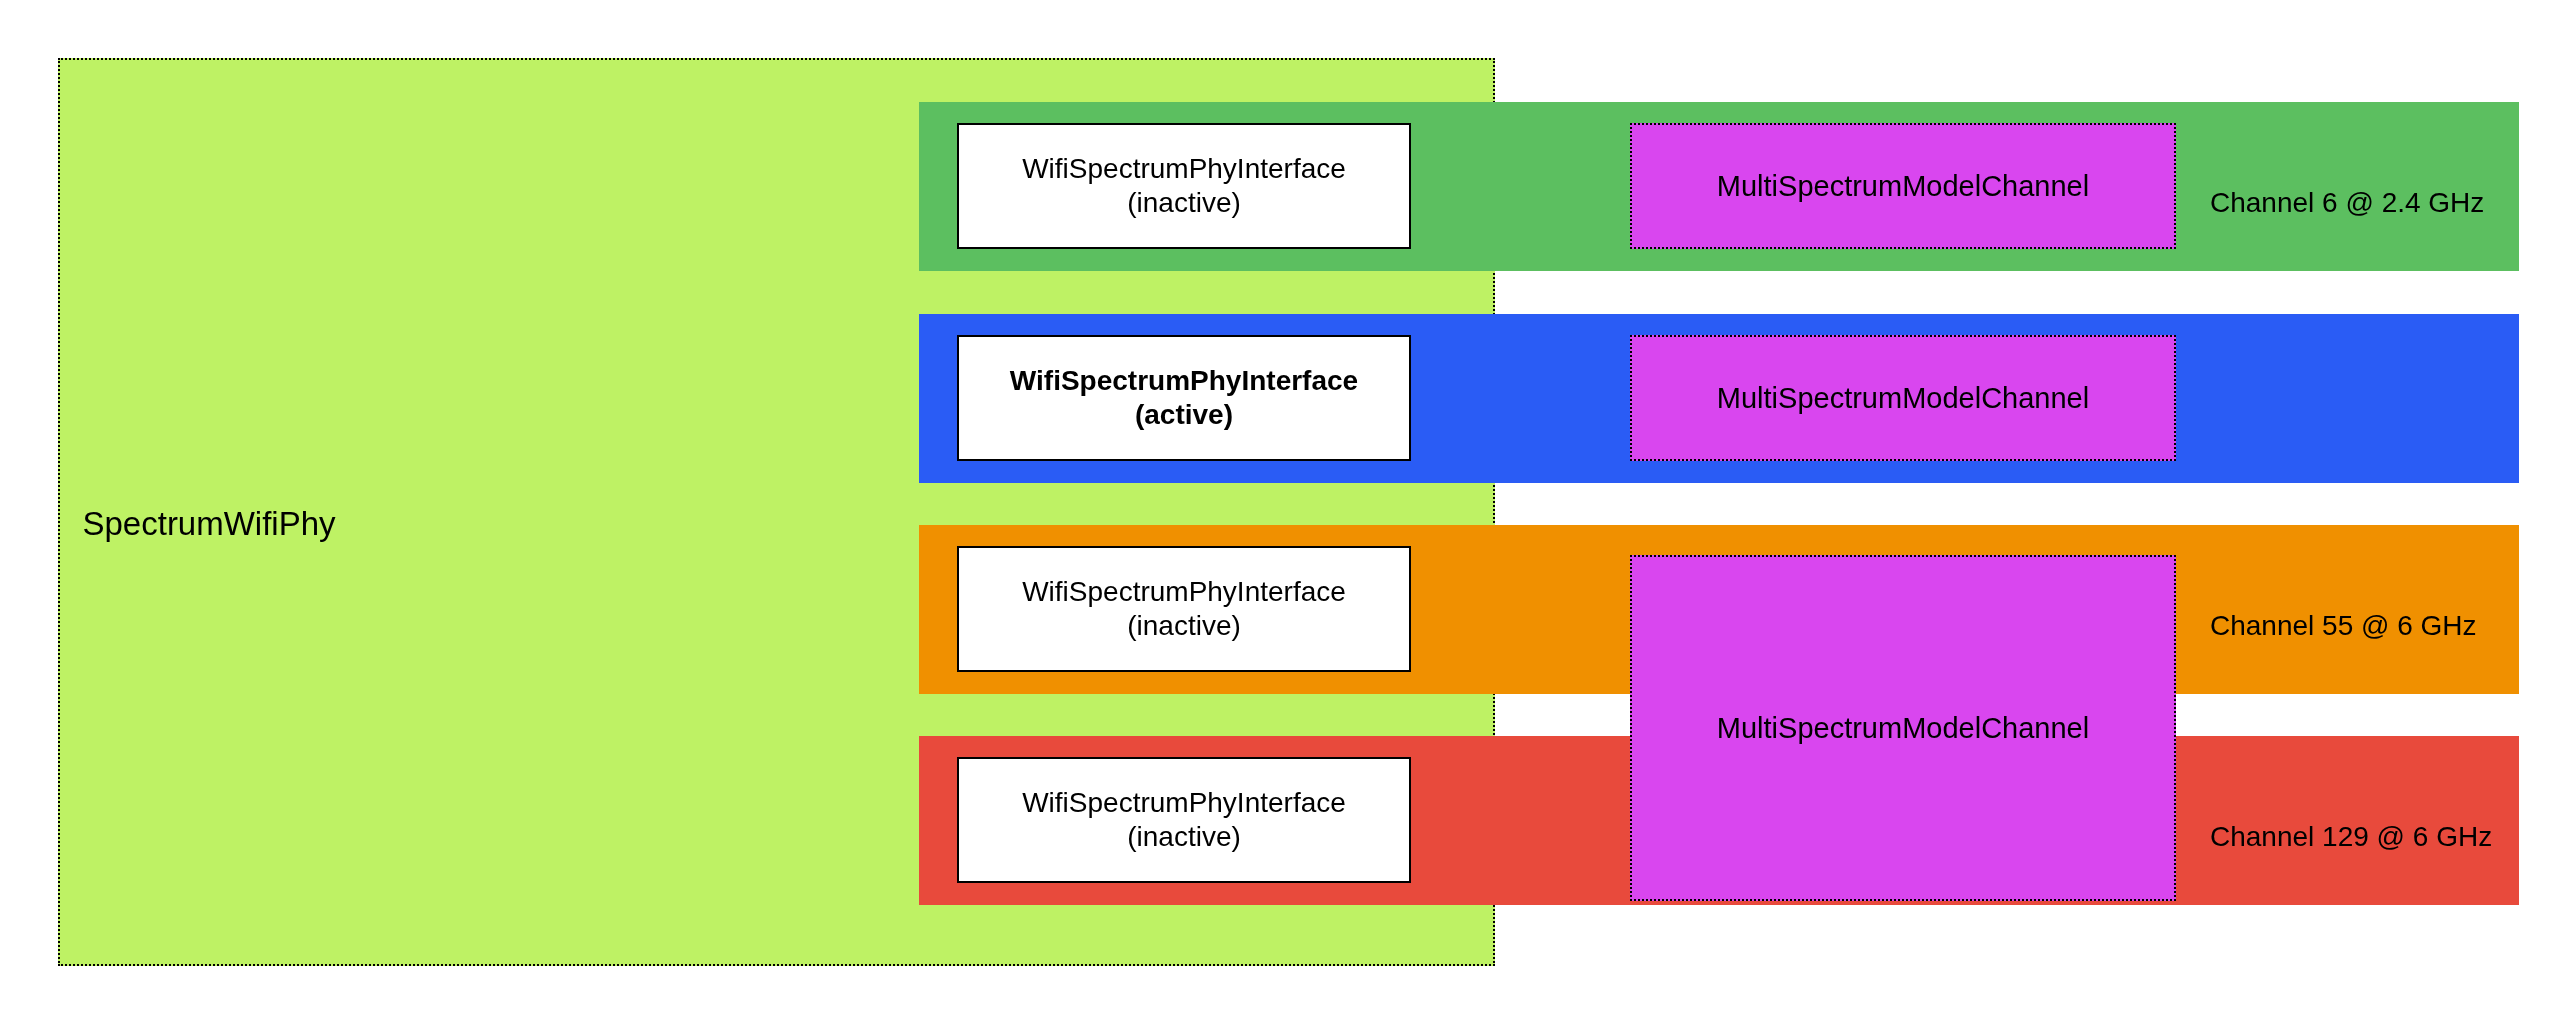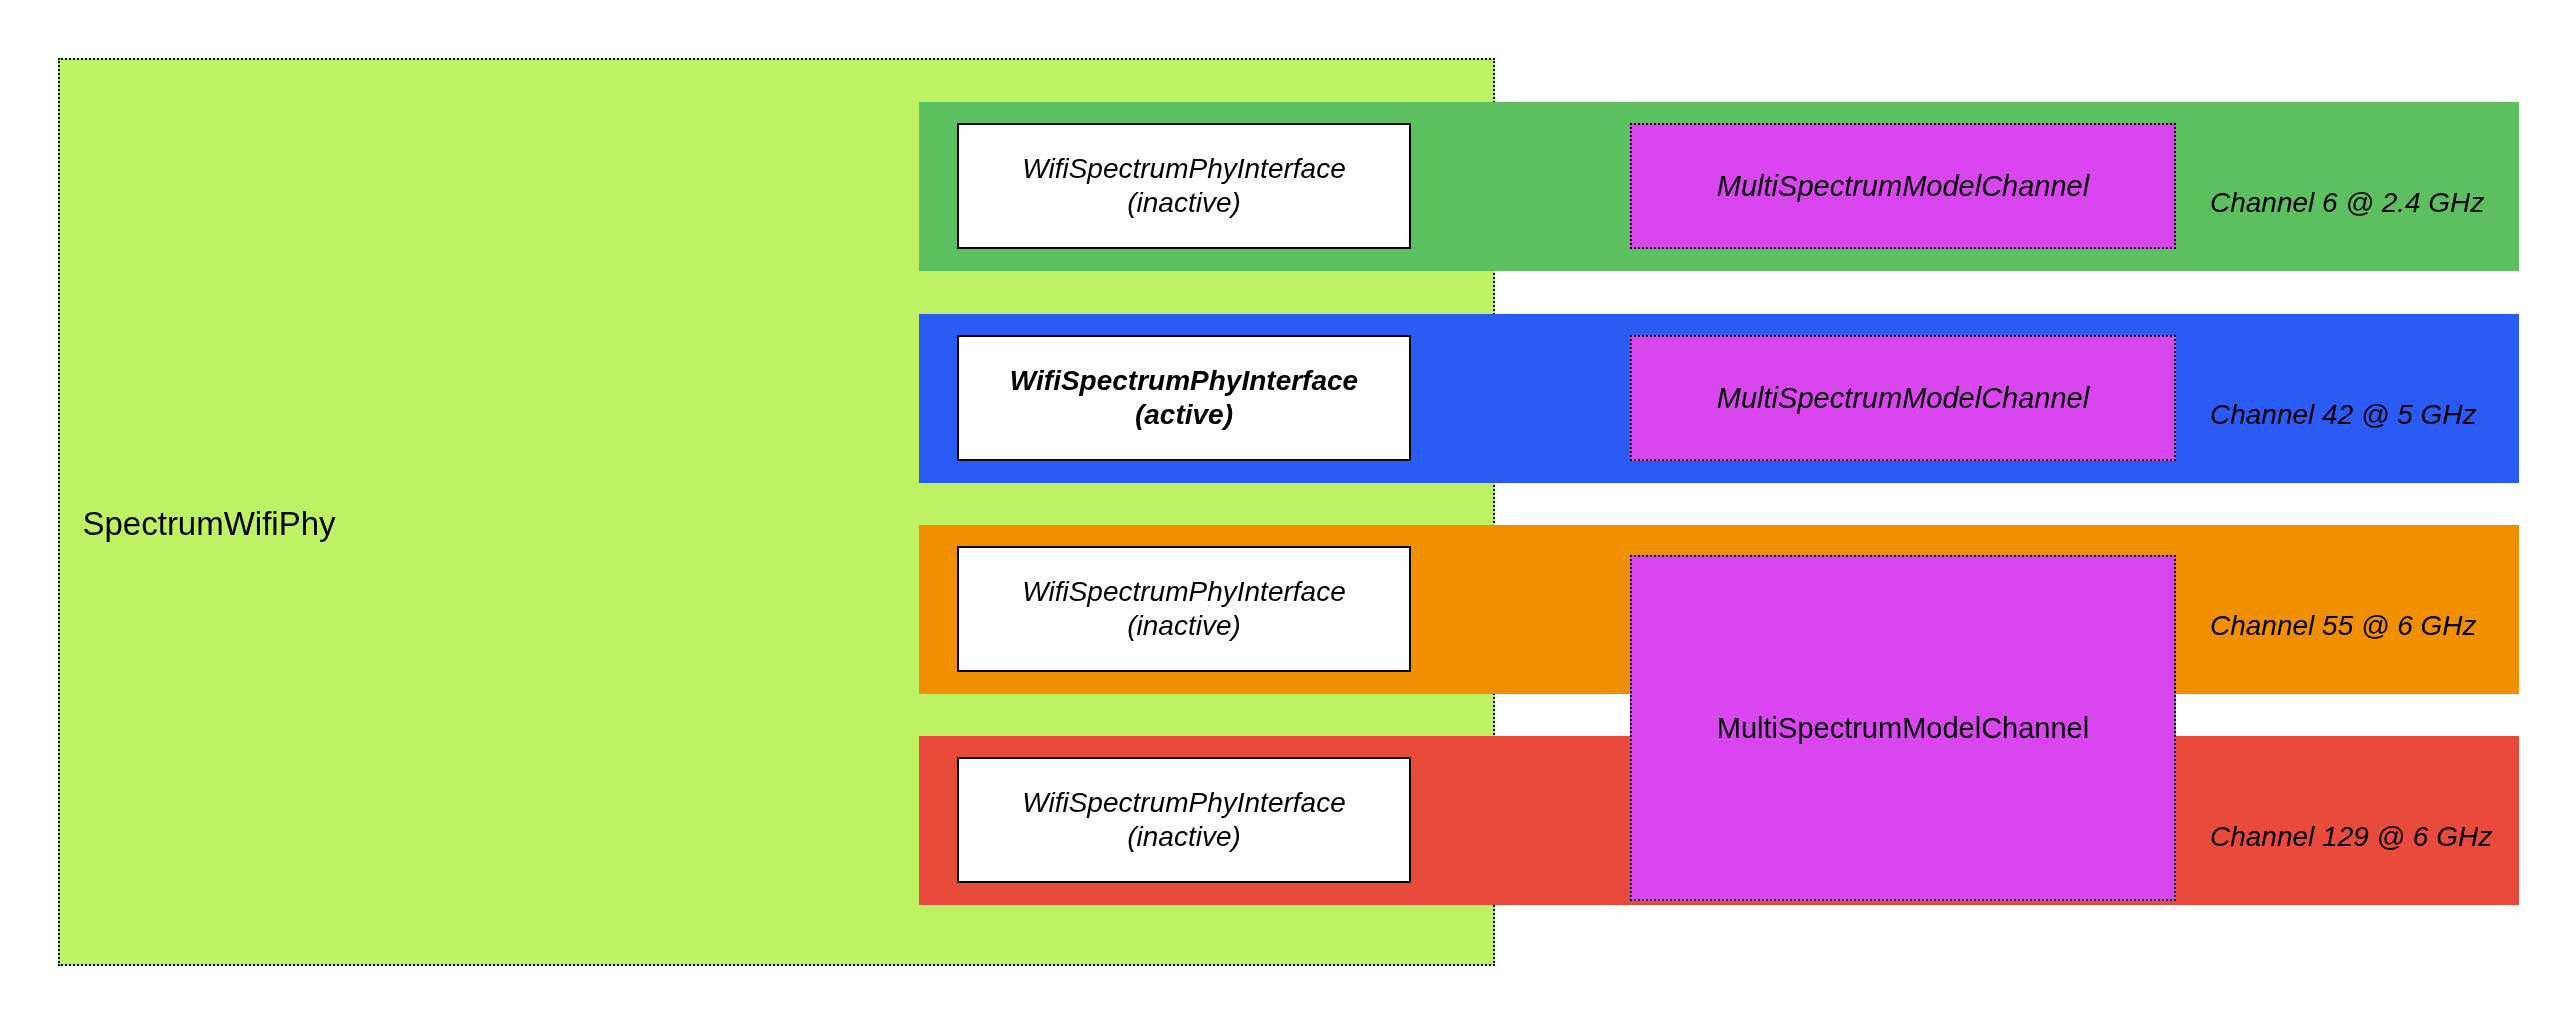--- a/index.html
+++ b/index.html
@@ -41,21 +41,20 @@
     color: #000000;
     white-space: nowrap;
   }
 
   
   .link-row {
     position: absolute;
     left: 919px;
     width: 1600px;
     height: 169px;
-    font-style: italic;
   }
   .link-row.row-0 { top: 102px; }
   .link-row.row-1 { top: 314px; }
   .link-row.row-2 { top: 525px; }
   .link-row.row-3 { top: 736px; }
 
   
   .iface-box {
     position: absolute;
     left: 38px;
@@ -139,21 +138,20 @@
     <div class="chan-box single">MultiSpectrumModelChannel</div>
     <div class="chan-caption">Channel 6 @ 2.4 GHz</div>
   </div>
 
   <div class="link-row row-1" style="background: rgb(42, 92, 245);">
     <div class="iface-box active">
       <span>WifiSpectrumPhyInterface</span>
       <span>(active)</span>
     </div>
     <div class="chan-box single">MultiSpectrumModelChannel</div>
-    <div class="chan-caption">Channel 42 @ 5 GHz</div>
   </div>
 
   <div class="link-row row-2" style="background: rgb(240, 144, 0);">
     <div class="iface-box">
       <span>WifiSpectrumPhyInterface</span>
       <span>(inactive)</span>
     </div>
     <div class="chan-caption">Channel 55 @ 6 GHz</div>
   </div>
 

